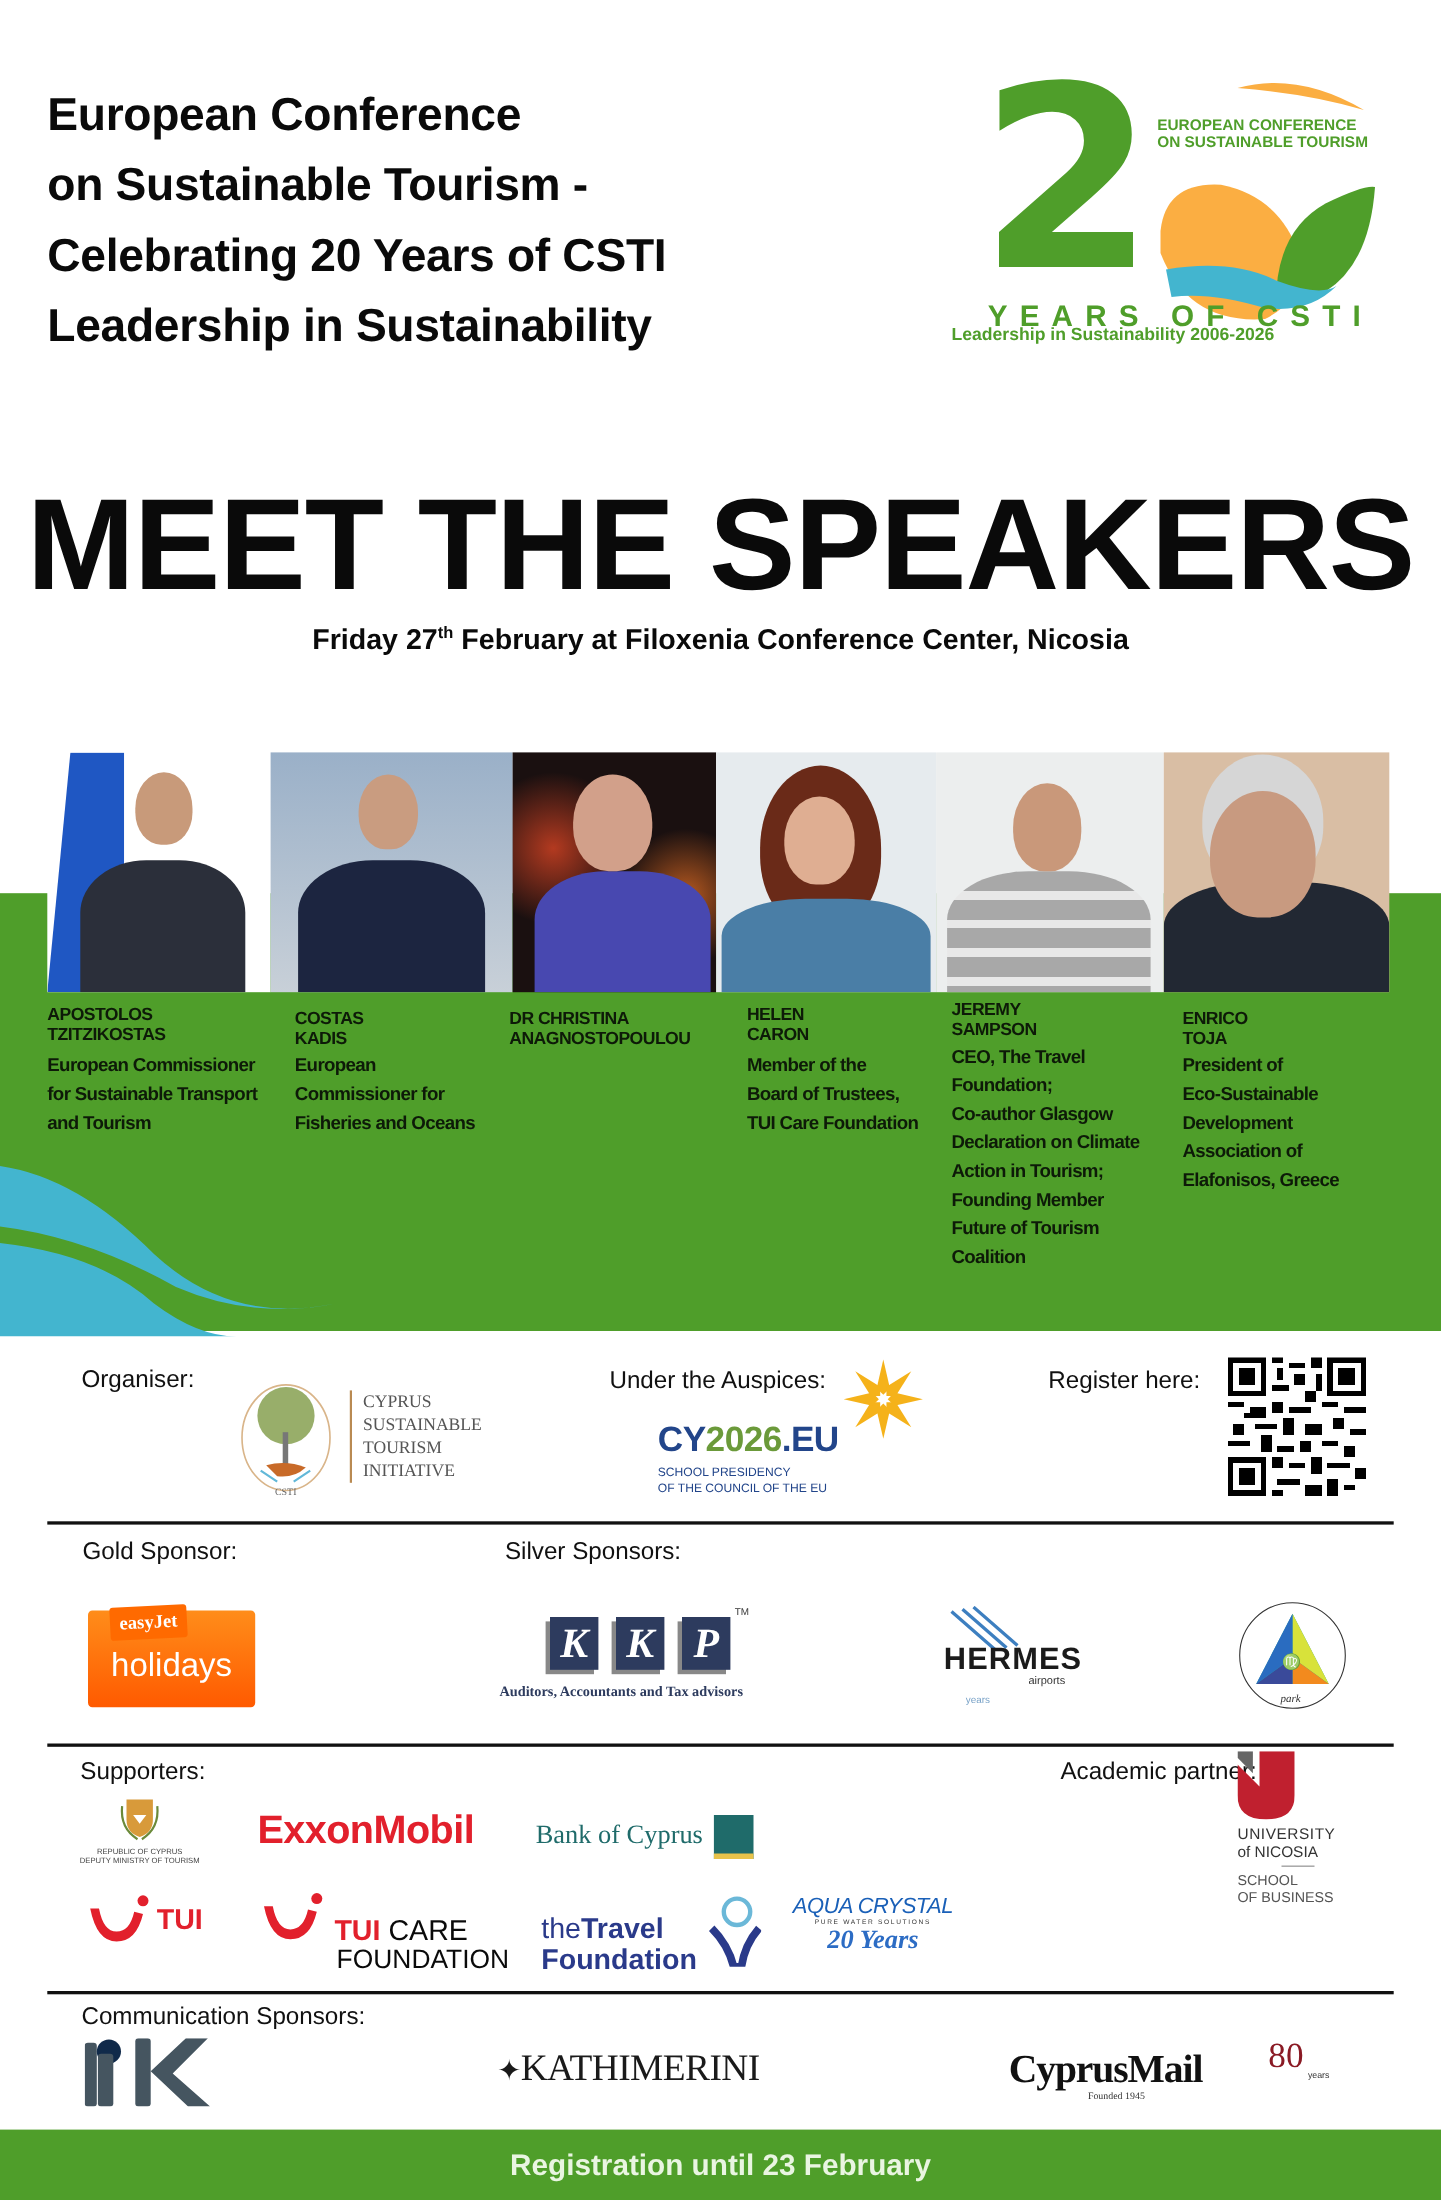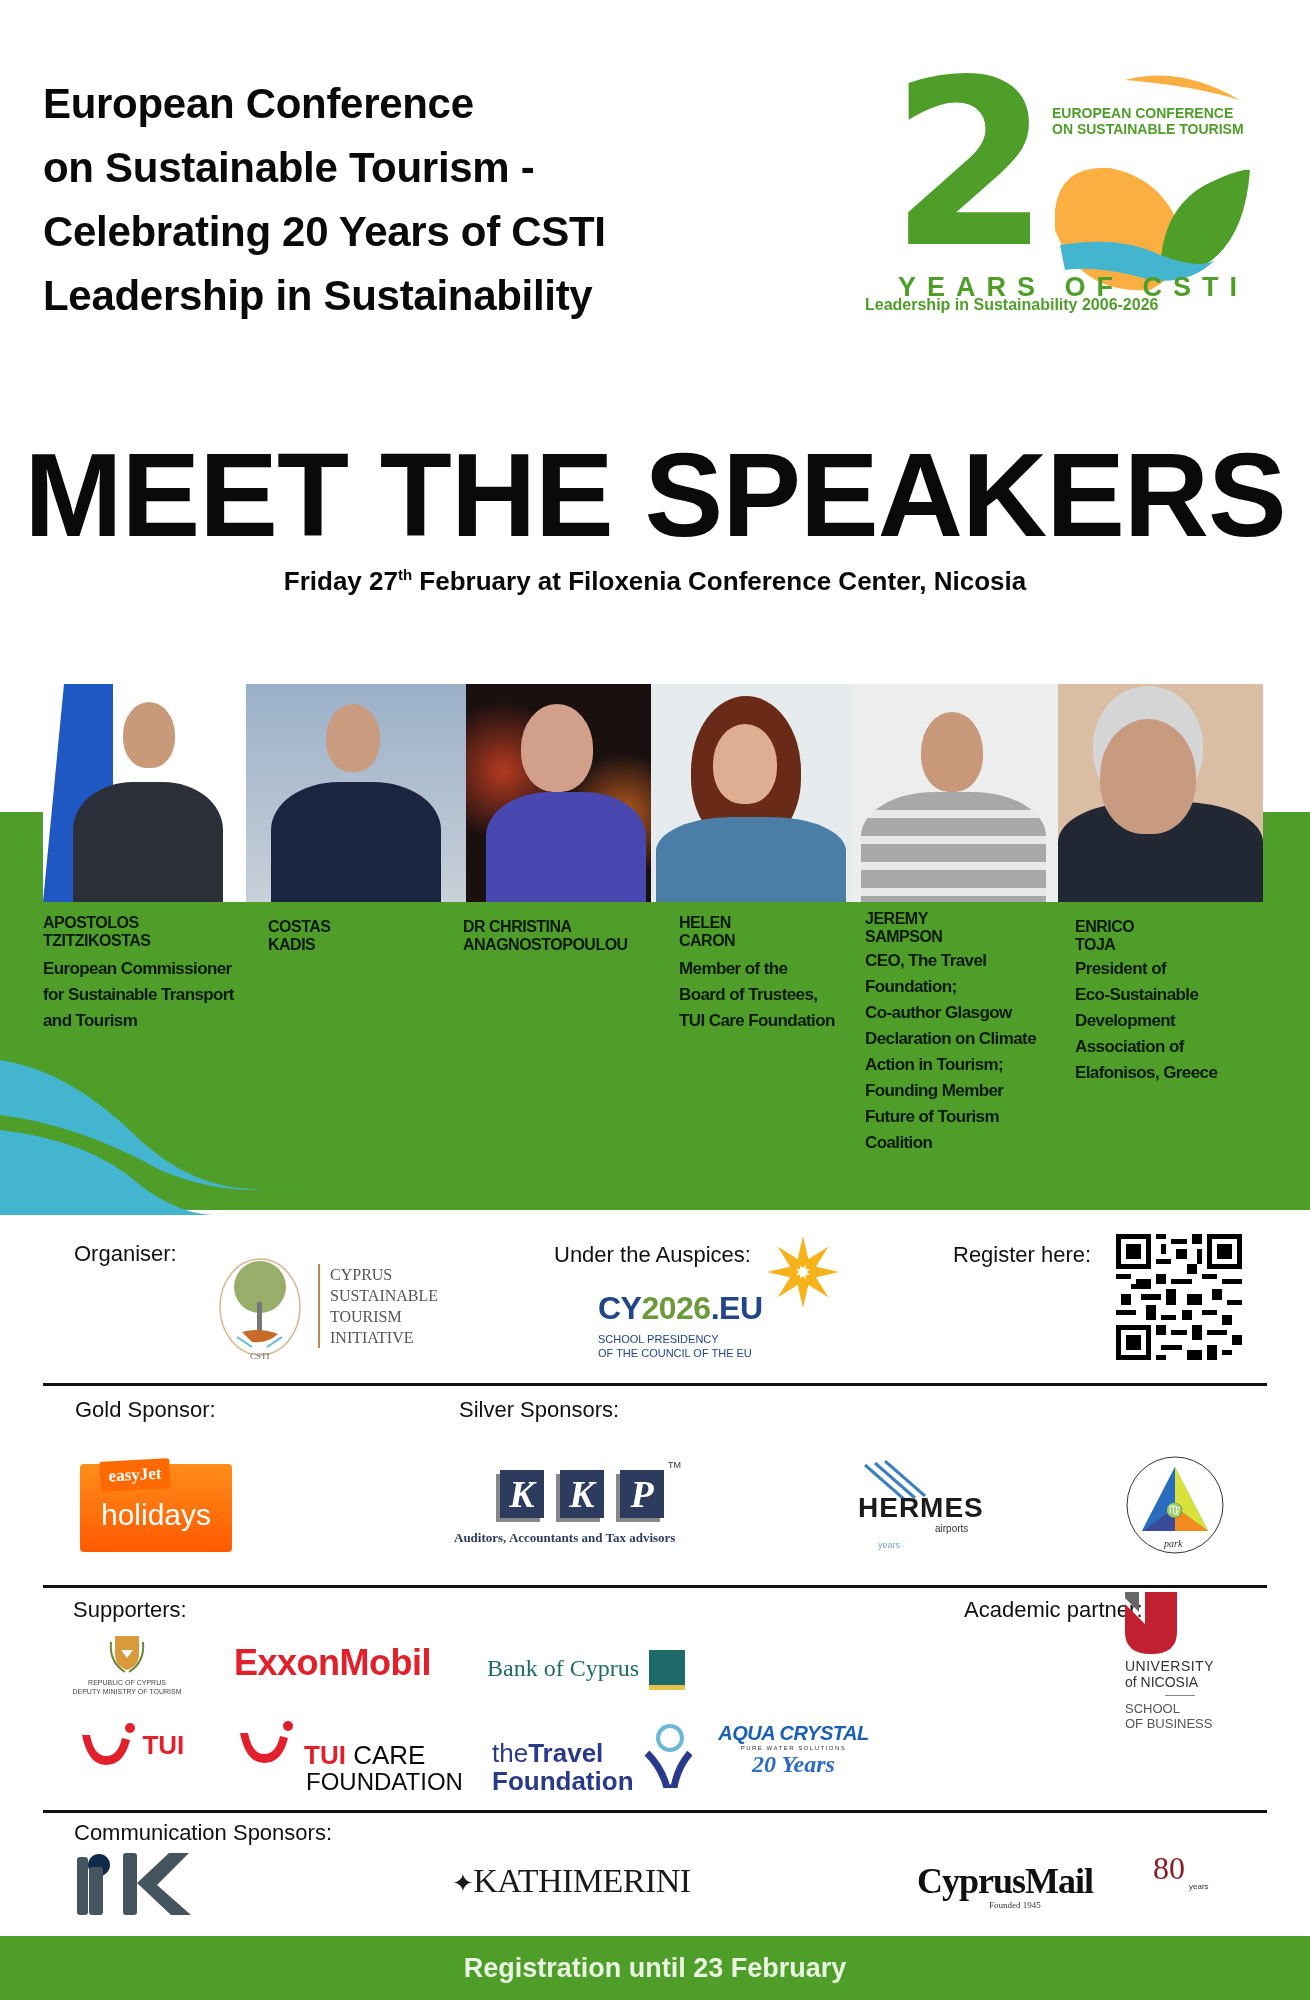--- a/index.html
+++ b/index.html
@@ -125,20 +125,25 @@
     <div class="role">
         <div>European Commissioner</div>
         <div>for Sustainable Transport</div>
         <div>and Tourism</div>
       </div>
   </div>
   <div class="spk" style="left:225px;top:6px;width:190px">
     <div class="name">
         <div>COSTAS</div>
         <div>KADIS</div>
+      </div>
+    <div class="role" style="margin-top:2px">
+        <div>European</div>
+        <div>Commissioner for</div>
+        <div>Fisheries and Oceans</div>
       </div>
   </div>
   <div class="spk" style="left:420px;top:6px;width:210px">
     <div class="name">
         <div>DR CHRISTINA</div>
         <div>ANAGNOSTOPOULOU</div>
       </div>
   </div>
   <div class="spk" style="left:636px;top:2px;width:200px">
     <div class="name">
@@ -312,21 +317,21 @@
 </div>
 <div class="abs" style="left:492px;top:1718px;width:200px;height:80px">
   <div style="position:absolute;left:0;top:20px;font-size:26px;color:#2a3a8a"><span>the</span><b>Travel</b></div>
   <div style="position:absolute;left:0;top:48px;font-size:26px;font-weight:bold;color:#2a3a8a">Foundation</div>
   <svg width="50" height="70" style="position:absolute;left:150px;top:0">
       <circle cx="28" cy="20" r="12" fill="none" stroke="#6bb8d8" stroke-width="4"></circle>
       <path d="M5 35 Q20 50 25 70 L32 70 Q35 50 48 35" stroke="#2a3a8a" stroke-width="7" fill="none"></path>
     </svg>
 </div>
 <div class="abs" style="left:716px;top:1722px;width:155px;height:75px;text-align:center">
-  <div style="font-size:20px;font-weight:bold;font-style:italic;color:#1a60b8;letter-spacing:-0.5px">AQUA CRYSTAL</div>
+  <div style="font-size:20px;font-weight:normal;font-style:italic;color:#1a60b8;letter-spacing:-0.5px">AQUA CRYSTAL</div>
   <div style="font-size:6px;letter-spacing:1.5px;color:#333">PURE WATER SOLUTIONS</div>
   <div style="font-size:24px;font-weight:bold;font-style:italic;color:#2c6cc4;font-family:'Liberation Serif',serif">20 Years</div>
 </div>
 
 <div class="abs lbl" style="left:964px;top:1597px">Academic partner:</div>
 <div class="abs" style="left:1125px;top:1592px;width:110px;height:150px;text-align:left">
   <svg width="52" height="62">
       <path d="M0 0 H14 V20 L0 6 Z" fill="#666"></path>
       <path d="M0 12 L20 32 V0 H52 V40 Q52 62 26 62 Q0 62 0 40 Z" fill="#c0202f"></path>
     </svg>

